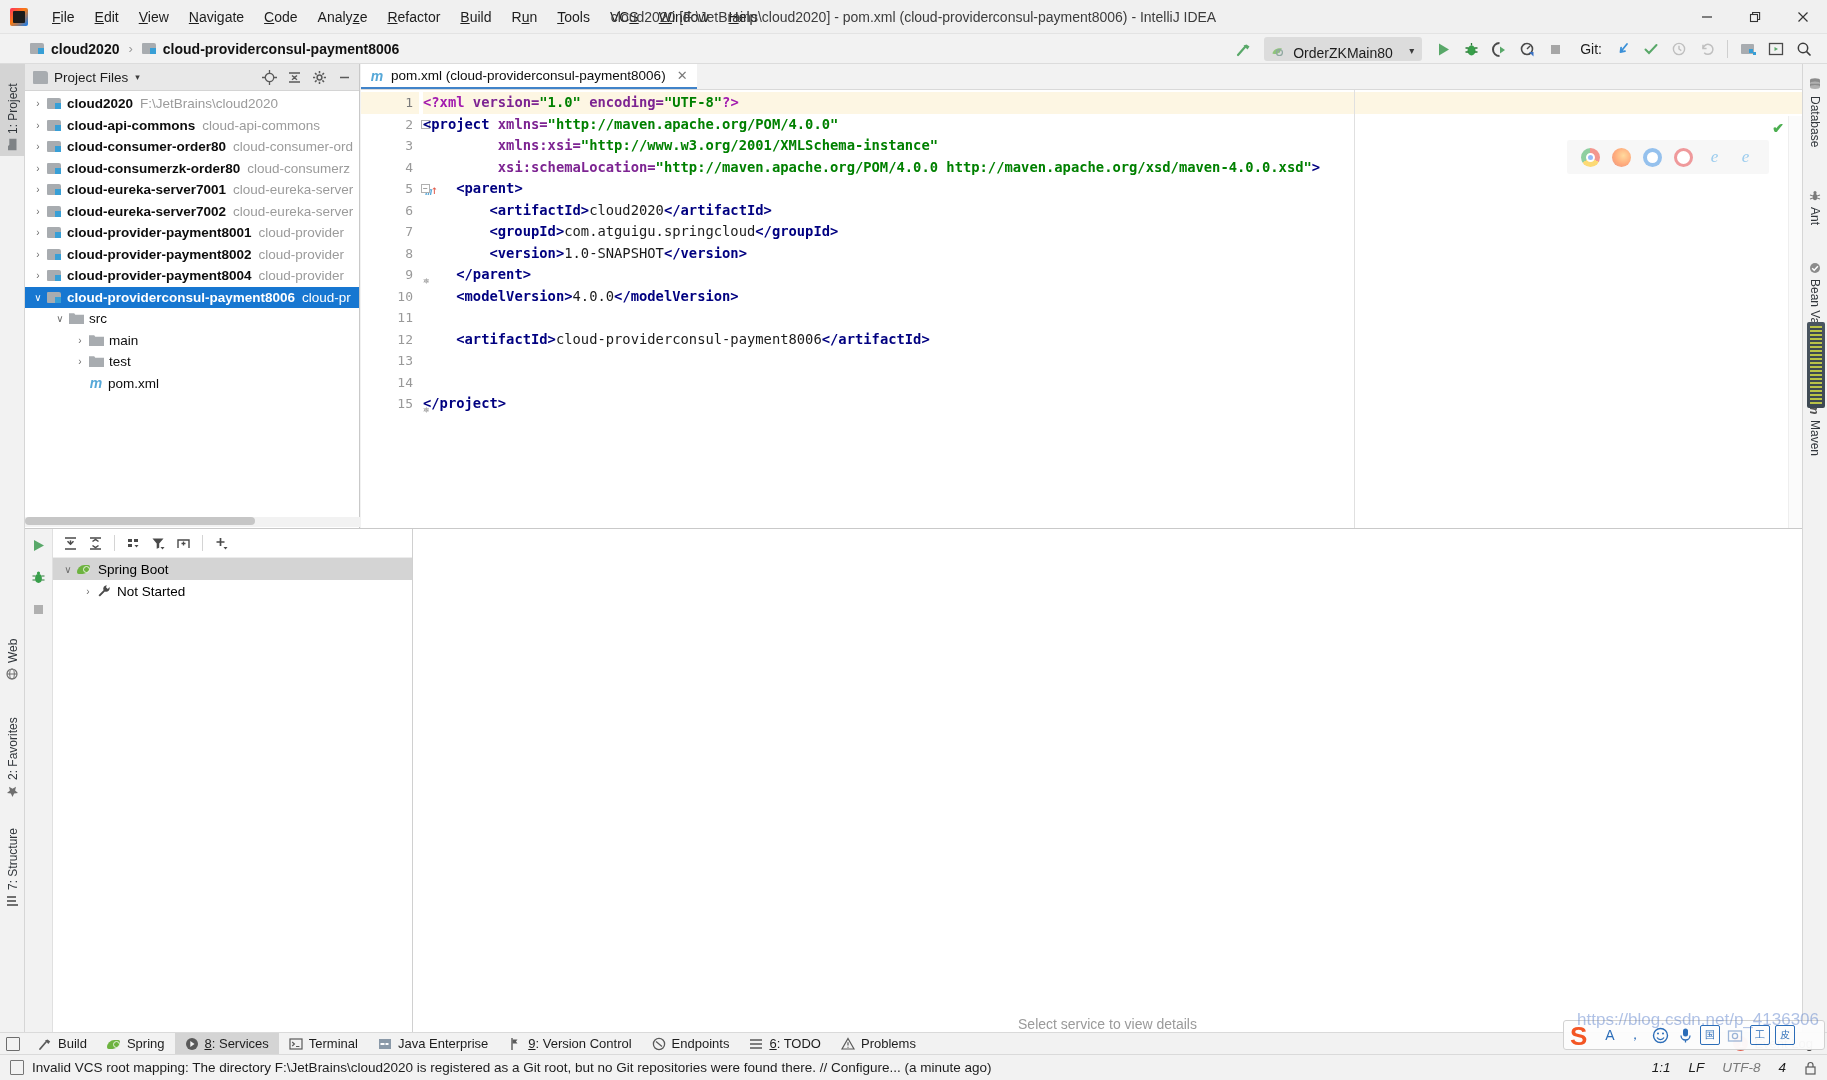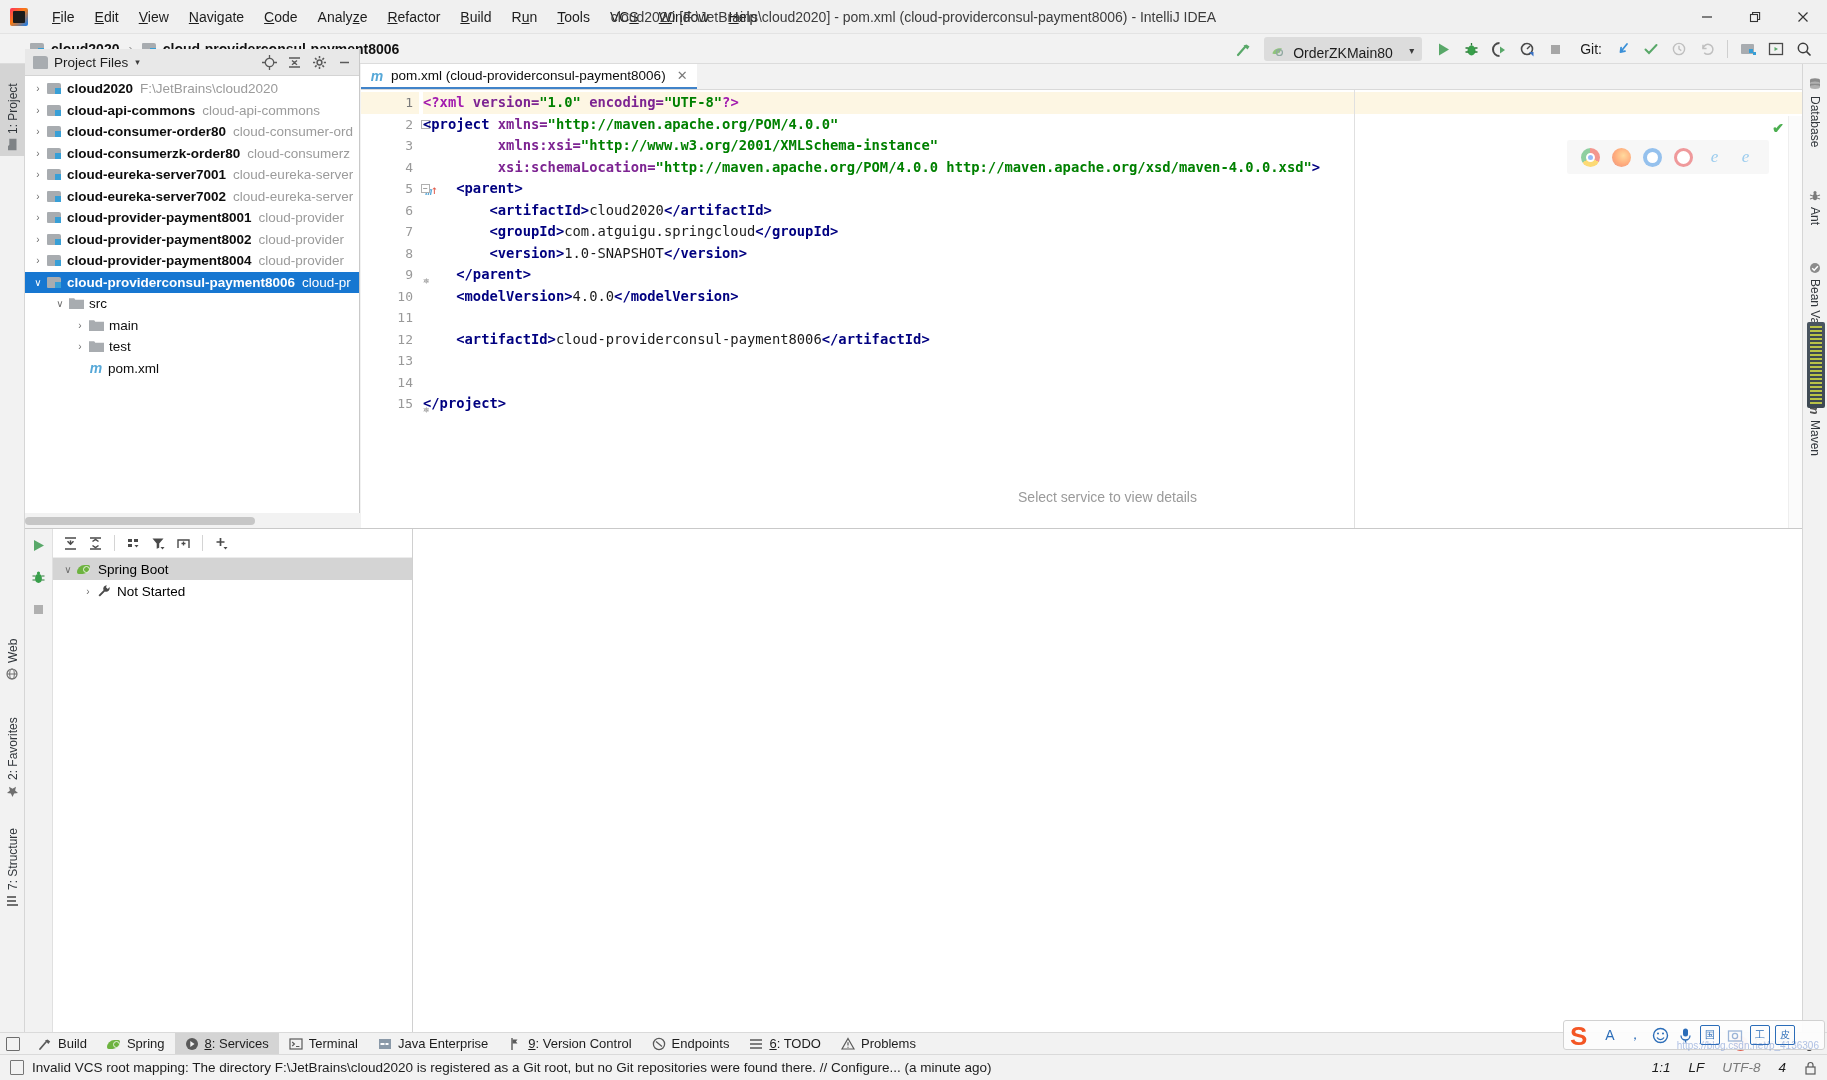--- a/index.html
+++ b/index.html
@@ -108,21 +108,21 @@
   }
   .rstrip-tab {
     position: absolute; right: 0; width: 25px;
     writing-mode: vertical-rl; text-orientation: mixed;
     font-size: 12px; color: #31363b; padding: 6px 0;
     display: flex; align-items: center; gap: 5px;
   }
 
   
   .project-panel {
-    position: absolute; left: 25px; top: 49px; width: 335px; height: 464px;
+    position: absolute; left: 25px; top: 64px; width: 335px; height: 464px;
     background: #fff; border-right: 1px solid #c9c9c9;
     display: flex; flex-direction: column;
   }
   .panel-header {
     height: 27px; background: #e8e8e8; display: flex; align-items: center;
     padding: 0 4px 0 8px; border-bottom: 1px solid #d4d4d4; flex: none;
   }
   .panel-title {
     font-size: 13.5px; color: #1d1d1d; margin-left: 6px;
   }
@@ -283,21 +283,21 @@
     width: 23px; height: 23px; display: flex; align-items: center;
     justify-content: center; color: #4a4a4a; font-size: 13px;
   }
   .svc-tb-sep { width:1px; height:16px; background:#d4d4d4; margin:0 5px; }
   .svc-row {
     height: 22px; display: flex; align-items: center; font-size: 13.5px;
     padding-left: 6px; white-space: nowrap;
   }
   .svc-row.selected { background: #d4d4d4; }
   .svc-detail {
-    flex: 1; display: flex; align-items: flex-start; justify-content: center;
+    flex: 1; display: flex; align-items: flex-end; justify-content: center;
     color: #9a9a9a; font-size: 14px; background: #fff;
   }
   .svc-detail-inner { margin-top: -40px; }
   .spring-leaf {
     width:14px; height:14px; flex:none; position:relative;
   }
   .spring-leaf::before {
     content:""; position:absolute; left:0; top:3px; width:13px; height:9px;
     background:#6db33f; border-radius:9px 2px 9px 2px;
   }
@@ -366,22 +366,22 @@
     font-size: 26px; font-weight: bold; font-family:"Liberation Sans", sans-serif;
   }
   .ime-ic {
     width: 20px; height: 20px; display: flex; align-items: center;
     justify-content: center; color: #2569b7; font-size: 14px; flex:none;
   }
   .ime-ic.boxed {
     border: 1.5px solid #2569b7; border-radius: 2px; font-size: 10px;
   }
   .wm-text {
-    position:absolute; right: 8px; bottom: 29px; color: rgba(80,120,200,.45);
-    font-size: 10px; z-index: 41; pointer-events: none; white-space: nowrap;
+    position:absolute; right: 8px; bottom: 50px; color: rgba(80,120,200,.45);
+    font-size: 17px; z-index: 41; pointer-events: none; white-space: nowrap;
   }
 
   svg { display: block; }
 </style>
 </head>
 <body>
 
 <div id="app">
 
   <div class="titlebar">

